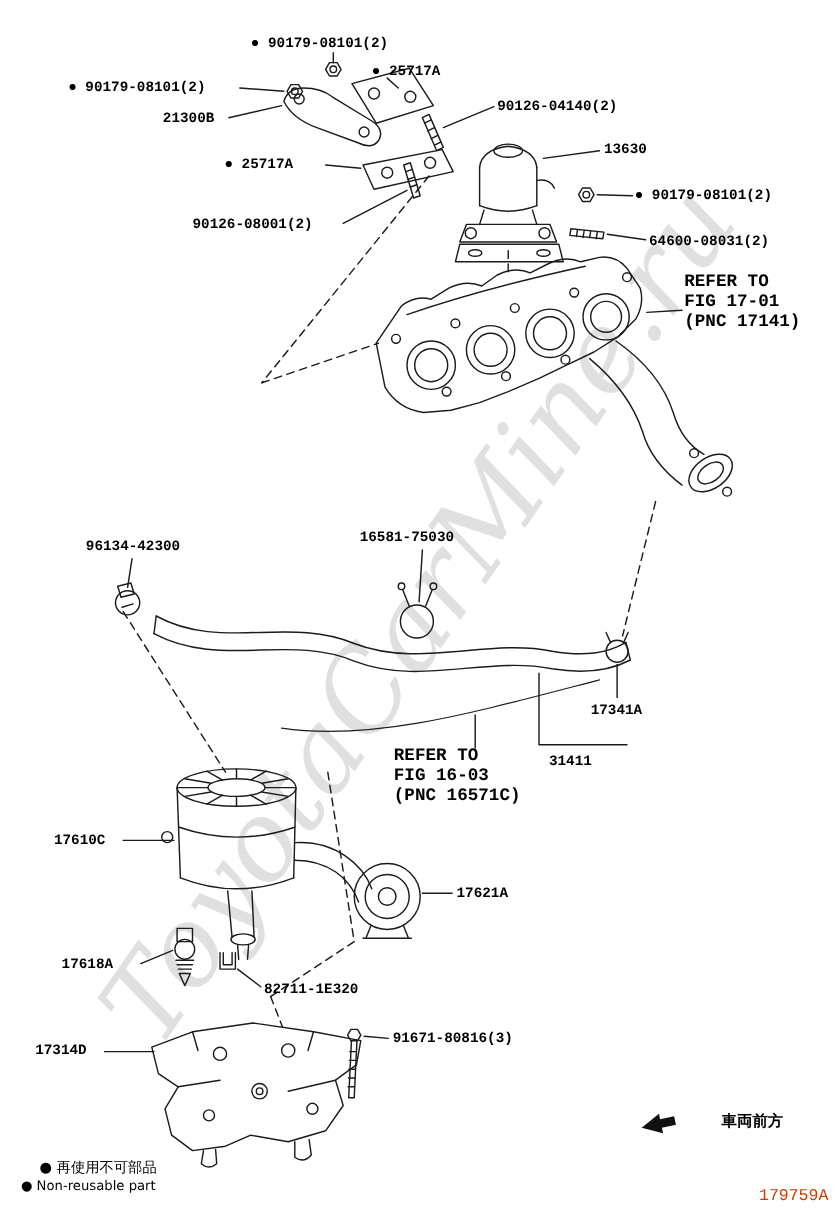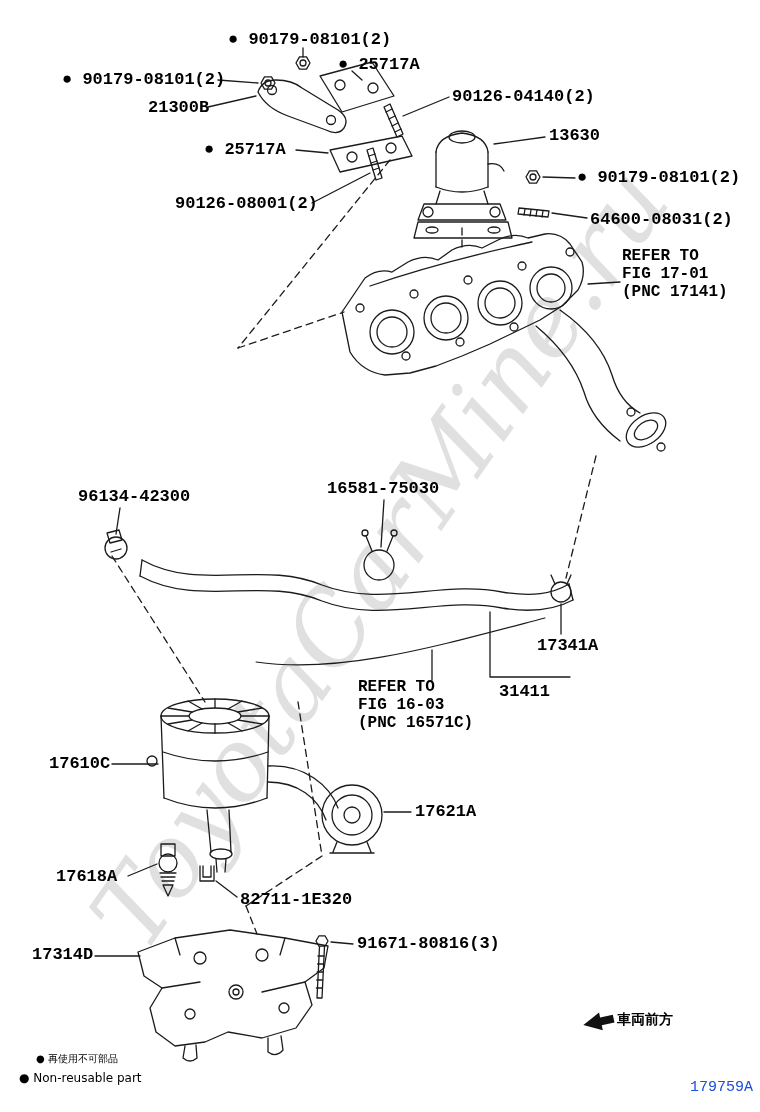--- a/index.html
+++ b/index.html
@@ -10,34 +10,34 @@
   }
   .watermark {
     position:absolute; left:-140px; top:500px; width:1040px; z-index:1;
     text-align:center; font-family:"DejaVu Serif",serif; font-style:italic;
     font-size:100px; color:rgba(160,160,160,0.32);
     transform:rotate(-55deg); pointer-events:none; white-space:nowrap;
   }
   svg.art { position:absolute; left:0; top:0; z-index:2; }
   .lbl {
     position:absolute; z-index:3; color:#000; font-weight:700;
-    font-size:17px; line-height:18px; white-space:pre;
+    font-size:13px; line-height:18px; white-space:pre;
     font-family:"Liberation Mono","DejaVu Sans Mono",monospace;
   }
   .note { font-size:16px; line-height:18px; }
   .legend {
     position:absolute; z-index:3; color:#000;
     font-family:"DejaVu Sans","Liberation Sans",sans-serif; font-size:12px;
   }
-  .legend.jp { font-size:10px; }
+  .legend.jp { font-size:13px; }
   .dir {
     position:absolute; z-index:3; color:#000; font-weight:700;
-    font-family:Liberation Serif, serif; font-size:14px;
-  }
-  .figcode { position:absolute; z-index:3; font-size:15px; color:#1d4ed8; }
+    font-family:Liberation Serif, serif; font-size:14px;margin-left:39px;
+  }
+  .figcode { position:absolute; z-index:3; font-size:15px; color:#c2410c; }
 </style>
 </head>
 <body>
 
 <div id="stage">
 
   <div class="watermark">ToyotaCarMine.ru</div>
 
   <svg class="art" width="760" height="1112" viewBox="0 0 760 1112">
     <g stroke="#1b1b1b" stroke-width="1.3" fill="none" stroke-linecap="round" stroke-linejoin="round">

